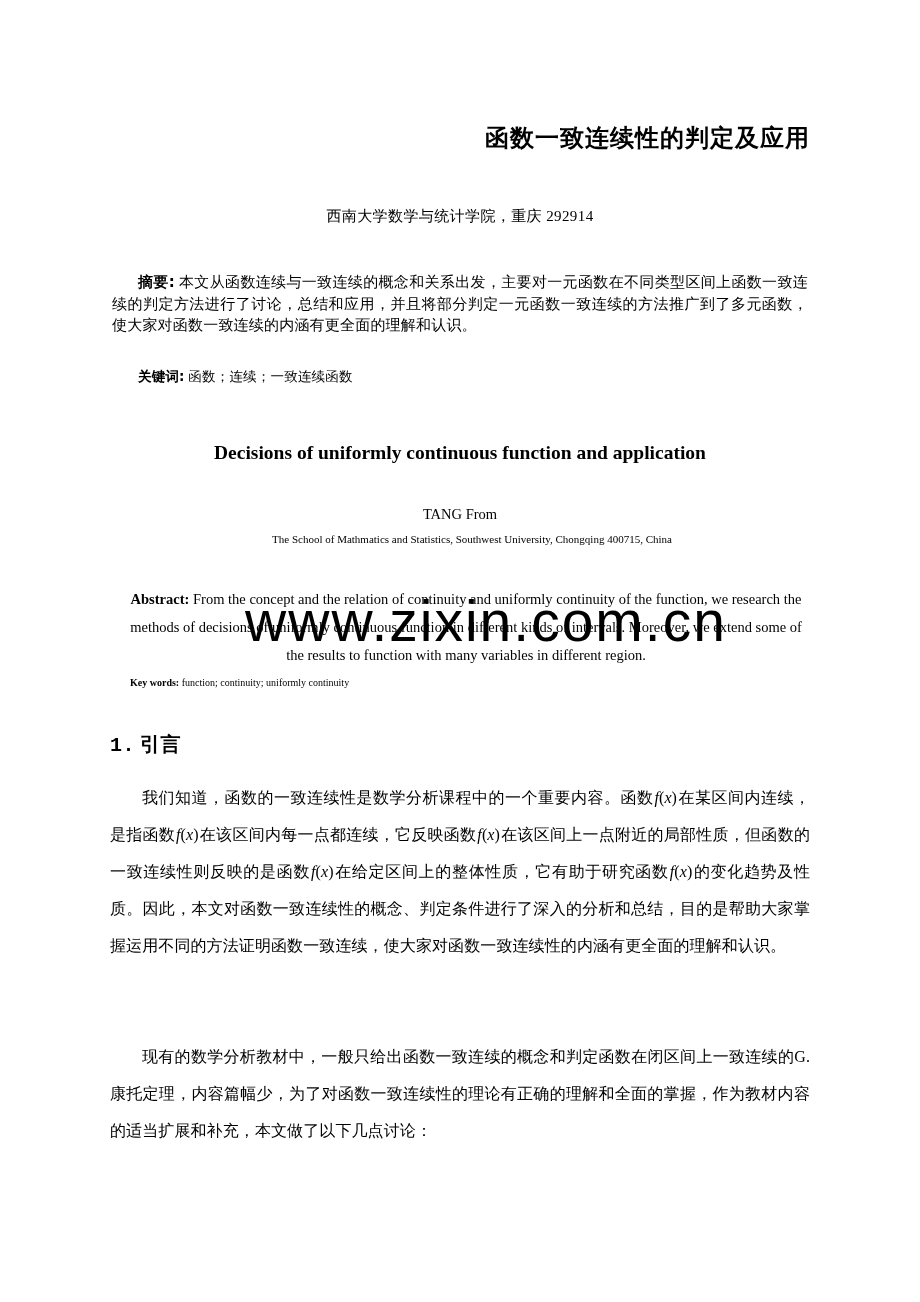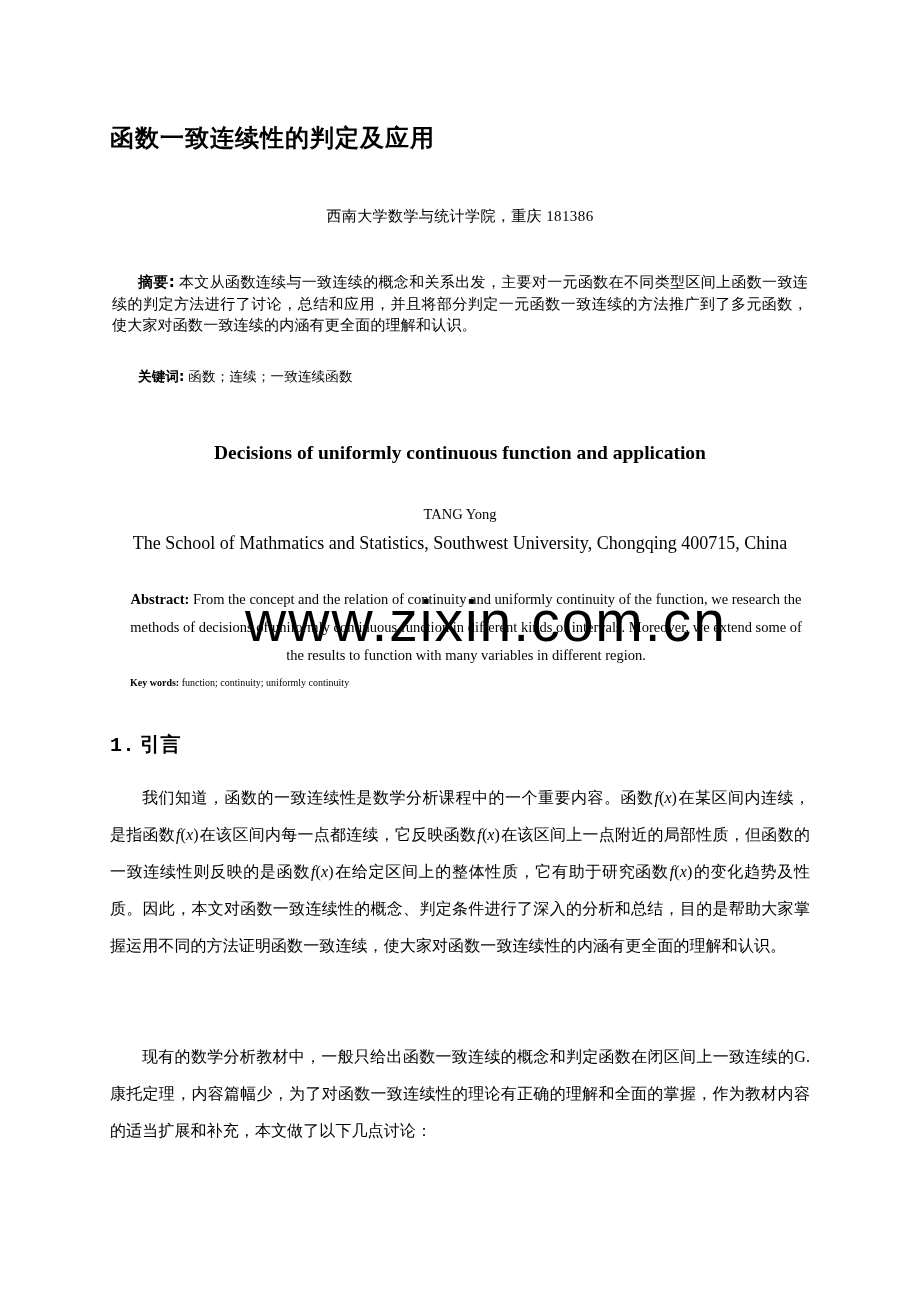--- a/index.html
+++ b/index.html
@@ -45,21 +45,21 @@
     position: relative;
     z-index: 2;
   }
 
   
   .cn-title {
     position: absolute;
     left: 0;
     top: 107px;
     width: 700px;
-    text-align: left;
+    text-align: right;
     font-family: Liberation Serif, serif;
     font-weight: bold;
     font-size: 24px;
     letter-spacing: 1px;
     line-height: 30px;
   }
 
   .affiliation-cn {
     position: absolute;
     left: 0;
@@ -113,25 +113,25 @@
   .author-en {
     position: absolute;
     left: 0;
     top: 506px;
     width: 700px;
     text-align: center;
     font-size: 14.5px;
   }
   .affiliation-en {
     position: absolute;
-    left: 0;
+    left: 12px;
     top: 533px;
     width: 700px;
     text-align: center;
-    font-size: 18px;
+    font-size: 11px;
   }
 
   .abstract-en {
     position: absolute;
     left: 20px;
     top: 585px;
     width: 672px;
     font-size: 14.5px;
     line-height: 28px;
     text-align: center;
@@ -204,35 +204,35 @@
 <body>
 
 <div class="page">
 
   <div class="watermark">www.zixin.com.cn</div>
 
   <div class="content layer">
 
     <h1 class="cn-title">函数一致连续性的判定及应用</h1>
 
-    <div class="affiliation-cn">西南大学数学与统计学院，重庆 181386</div>
+    <div class="affiliation-cn">西南大学数学与统计学院，重庆 292914</div>
 
     <div class="abstract-cn">
       <b>摘要:</b>
       <span>本文从函数连续与一致连续的概念和关系出发，主要对一元函数在不同类型区间上函数一致连续的判定方法进行了讨论，总结和应用，并且将部分判定一元函数一致连续的方法推广到了多元函数，使大家对函数一致连续的内涵有更全面的理解和认识。</span>
     </div>
 
     <div class="keywords-cn">
       <b>关键词:</b>
       <span>函数；连续；一致连续函数</span>
     </div>
 
     <h2 class="en-title">Decisions of uniformly continuous function and application</h2>
 
-    <div class="author-en">TANG Yong</div>
+    <div class="author-en">TANG From</div>
 
     <div class="affiliation-en">The School of Mathmatics and Statistics, Southwest University, Chongqing 400715, China</div>
 
     <div class="abstract-en">
       <b>Abstract:</b>
       <span>From the concept and the relation of continuity and uniformly continuity of the function, we research the methods of decisions of uniformly continuous function in different kinds of intervals. Moreover, we extend some of the results to function with many variables in different region.</span>
     </div>
 
     <div class="keywords-en">
       <b>Key words:</b>

